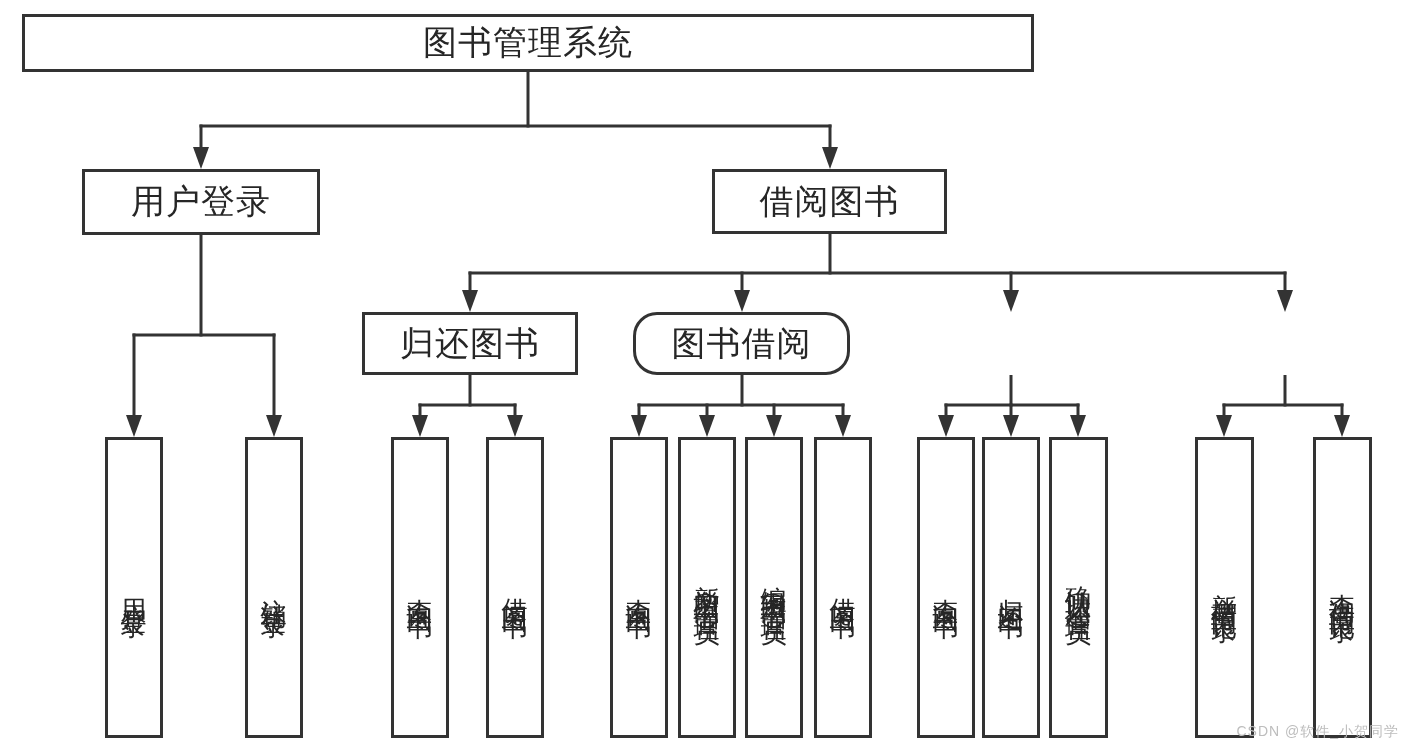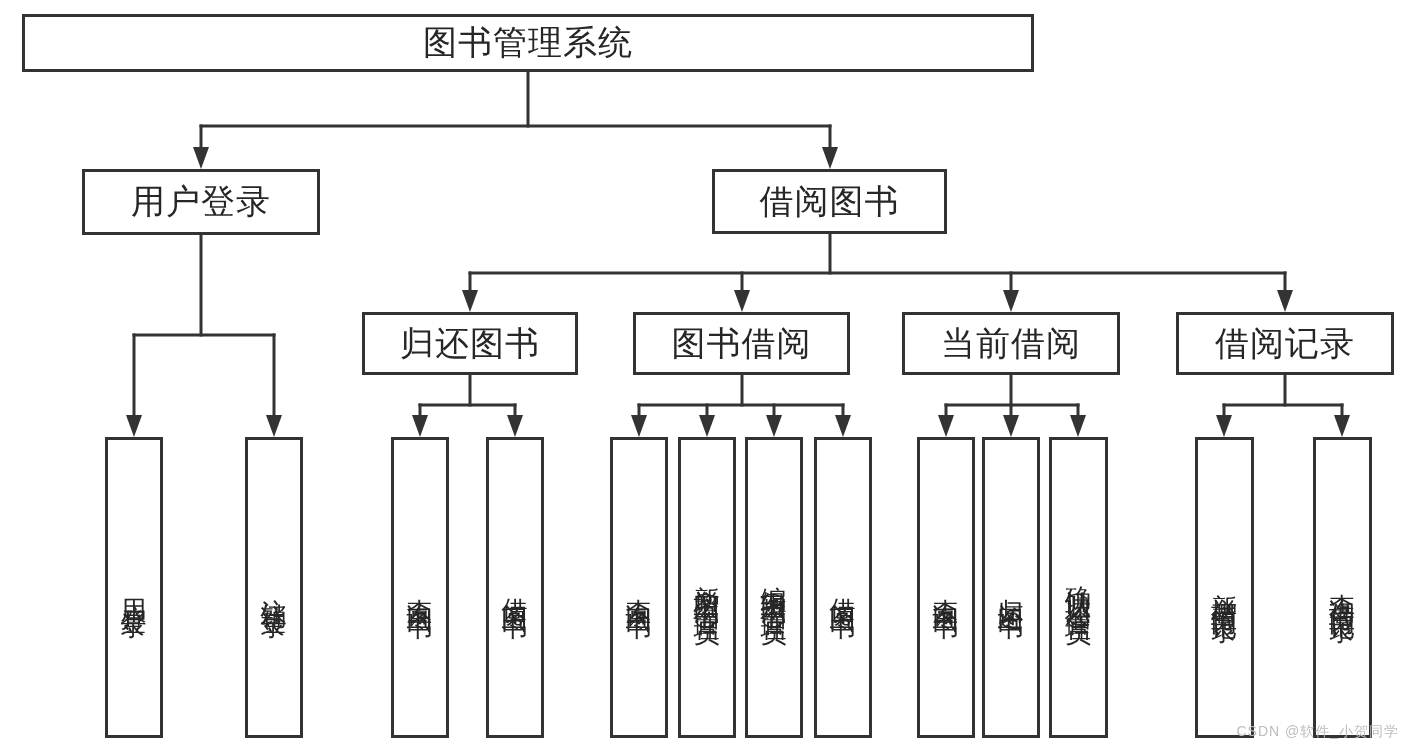--- a/index.html
+++ b/index.html
@@ -137,28 +137,22 @@
   <div class="node h" style="left:82px; top:169px; width:238px; height:66px;">
     <span>用户登录</span>
   </div>
   <div class="node h" style="left:712px; top:169px; width:235px; height:65px;">
     <span>借阅图书</span>
   </div>
 
   <div class="node h" style="left:362px; top:312px; width:216px; height:63px;">
     <span>归还图书</span>
   </div>
-  <div class="node h" style="left:633px; top:312px; width:217px; height:63px;">
+  <div class="node h" style="left:633px; top:312px; width:217px; height:63px;border-radius:24px;">
     <span>图书借阅</span>
-  </div>
-  <div class="node h" style="left:902px; top:312px; width:218px; height:63px;">
-    <span>当前借阅</span>
-  </div>
-  <div class="node h" style="left:1176px; top:312px; width:218px; height:63px;">
-    <span>借阅记录</span>
   </div>
 
   <div class="node v" style="left:105px; top:437px; width:58px; height:301px;">
     <span>用户登录</span>
   </div>
   <div class="node v" style="left:245px; top:437px; width:58px; height:301px;">
     <span>注销登录</span>
   </div>
 
   <div class="node v" style="left:391px; top:437px; width:58px; height:301px;">

